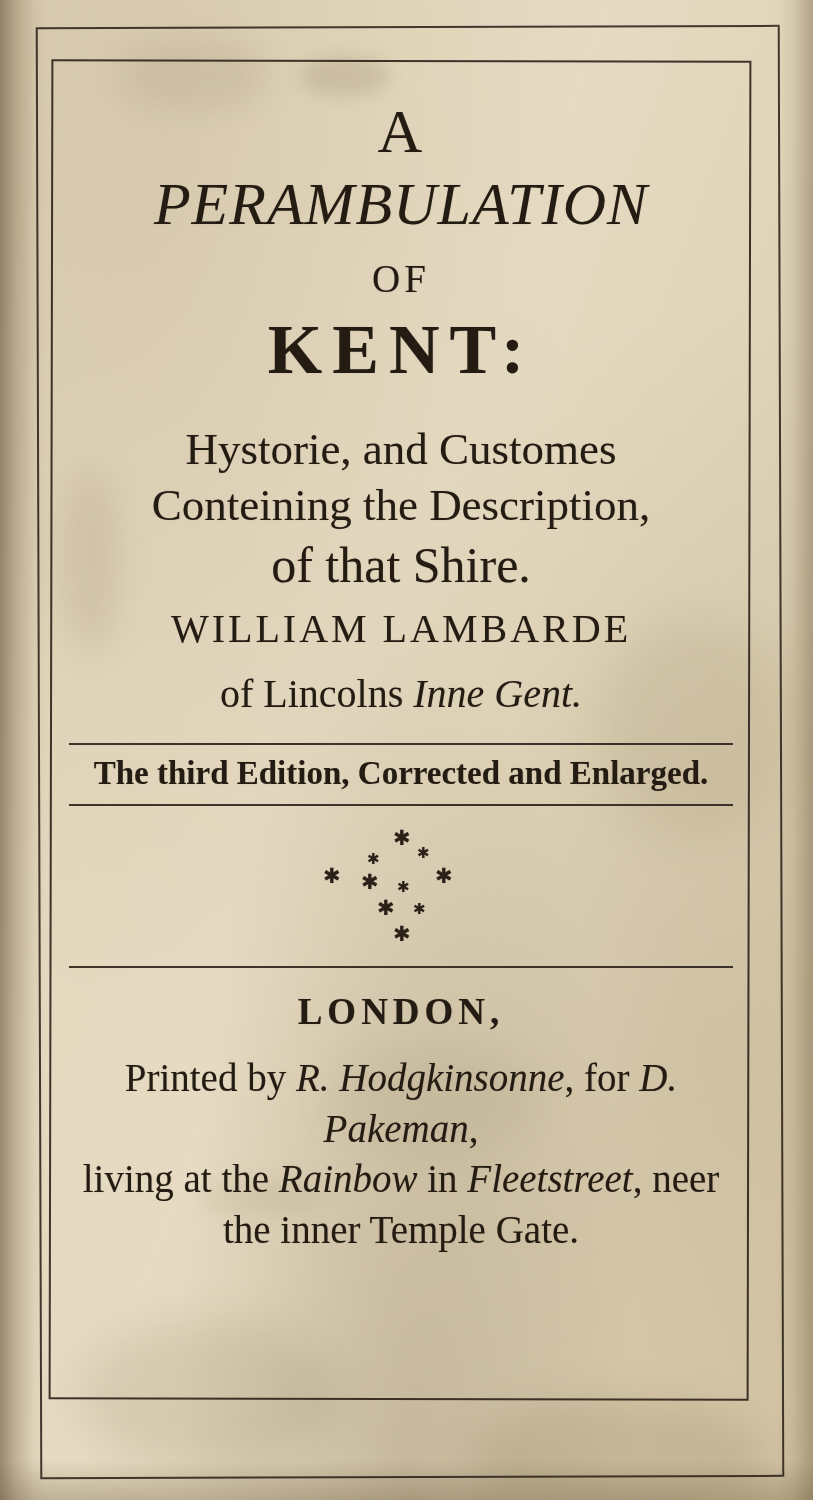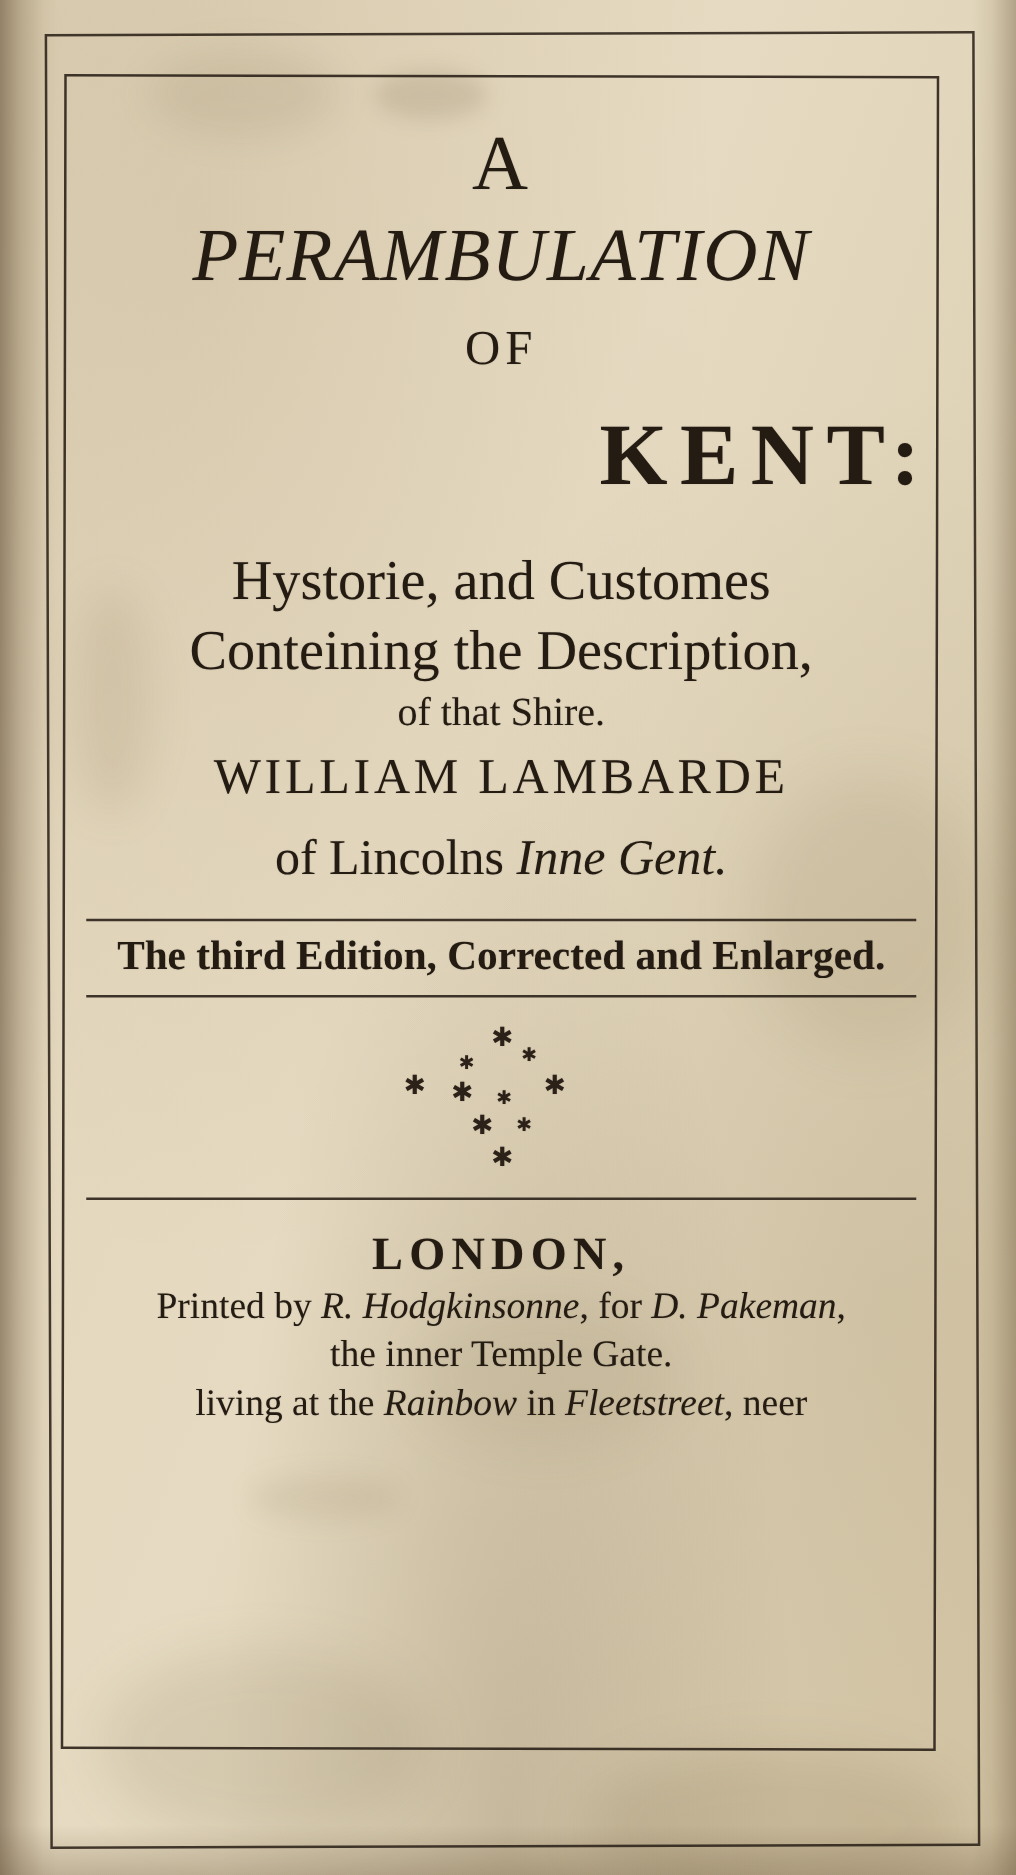--- a/index.html
+++ b/index.html
@@ -108,31 +108,30 @@
   }
   .t-of {
     font-size: 39px;
     letter-spacing: 4px;
     margin-top: 22px;
   }
   .t-kent {
     font-size: 70px;
     font-weight: 700;
     letter-spacing: 10px;
-    margin-top: 27px;
+    margin-top: 12px;
     line-height: 1.05;
-    text-align: right;
   }
   .t-desc {
     font-size: 45px;
     line-height: 1.26;
     margin-top: 34px;
     letter-spacing: 0px;
   }
-  .t-desc .sm { font-size: 32px; }
+  .t-desc .sm { font-size: 50px; }
   .t-written {
     font-size: 42px;
     font-style: italic;
     margin-top: 48px;
     line-height: 1.25;
   }
   .t-author {
     font-size: 40px;
     letter-spacing: 3px;
     margin-top: 8px;
@@ -174,23 +173,23 @@
 
   .rule3 { margin-top: 14px; }
 
   .t-london {
     font-size: 37px;
     font-weight: 700;
     letter-spacing: 5px;
     margin-top: 22px;
   }
   .imprint {
-    font-size: 30px;
+    font-size: 39px;
     line-height: 1.30;
-    margin-top: 0;
+    margin-top: 20px;
   }
   .imprint i { font-style: italic; }
   .imprint .l { display: block; }
 
   
   #type-block { text-shadow: 0 0 1px rgba(40,30,18,0.25); }
 </style>
 </head>
 <body>
 
@@ -251,18 +250,18 @@
       <span class="star" style="left:112px;top:80px;font-size:15px;">✱</span>
       <span class="star" style="left:92px;top:102px;">✱</span>
     </div>
 
     <div class="rule rule3"></div>
 
     <div class="line t-london">LONDON,</div>
 
     <div class="imprint">
       <span class="l"><span>Printed by </span><i>R. Hodgkinsonne</i><span>, for </span><i>D. Pakeman</i><span>,</span></span>
+      <span class="l"><span>living at the </span><i>Rainbow</i><span> in </span><i>Fleetstreet</i><span>, neer</span></span>
       <span class="l">the inner Temple Gate.</span>
-      <span class="l"><span>living at the </span><i>Rainbow</i><span> in </span><i>Fleetstreet</i><span>, neer</span></span>
     </div>
 
   </div>
 </div>
 
 </body></html>

